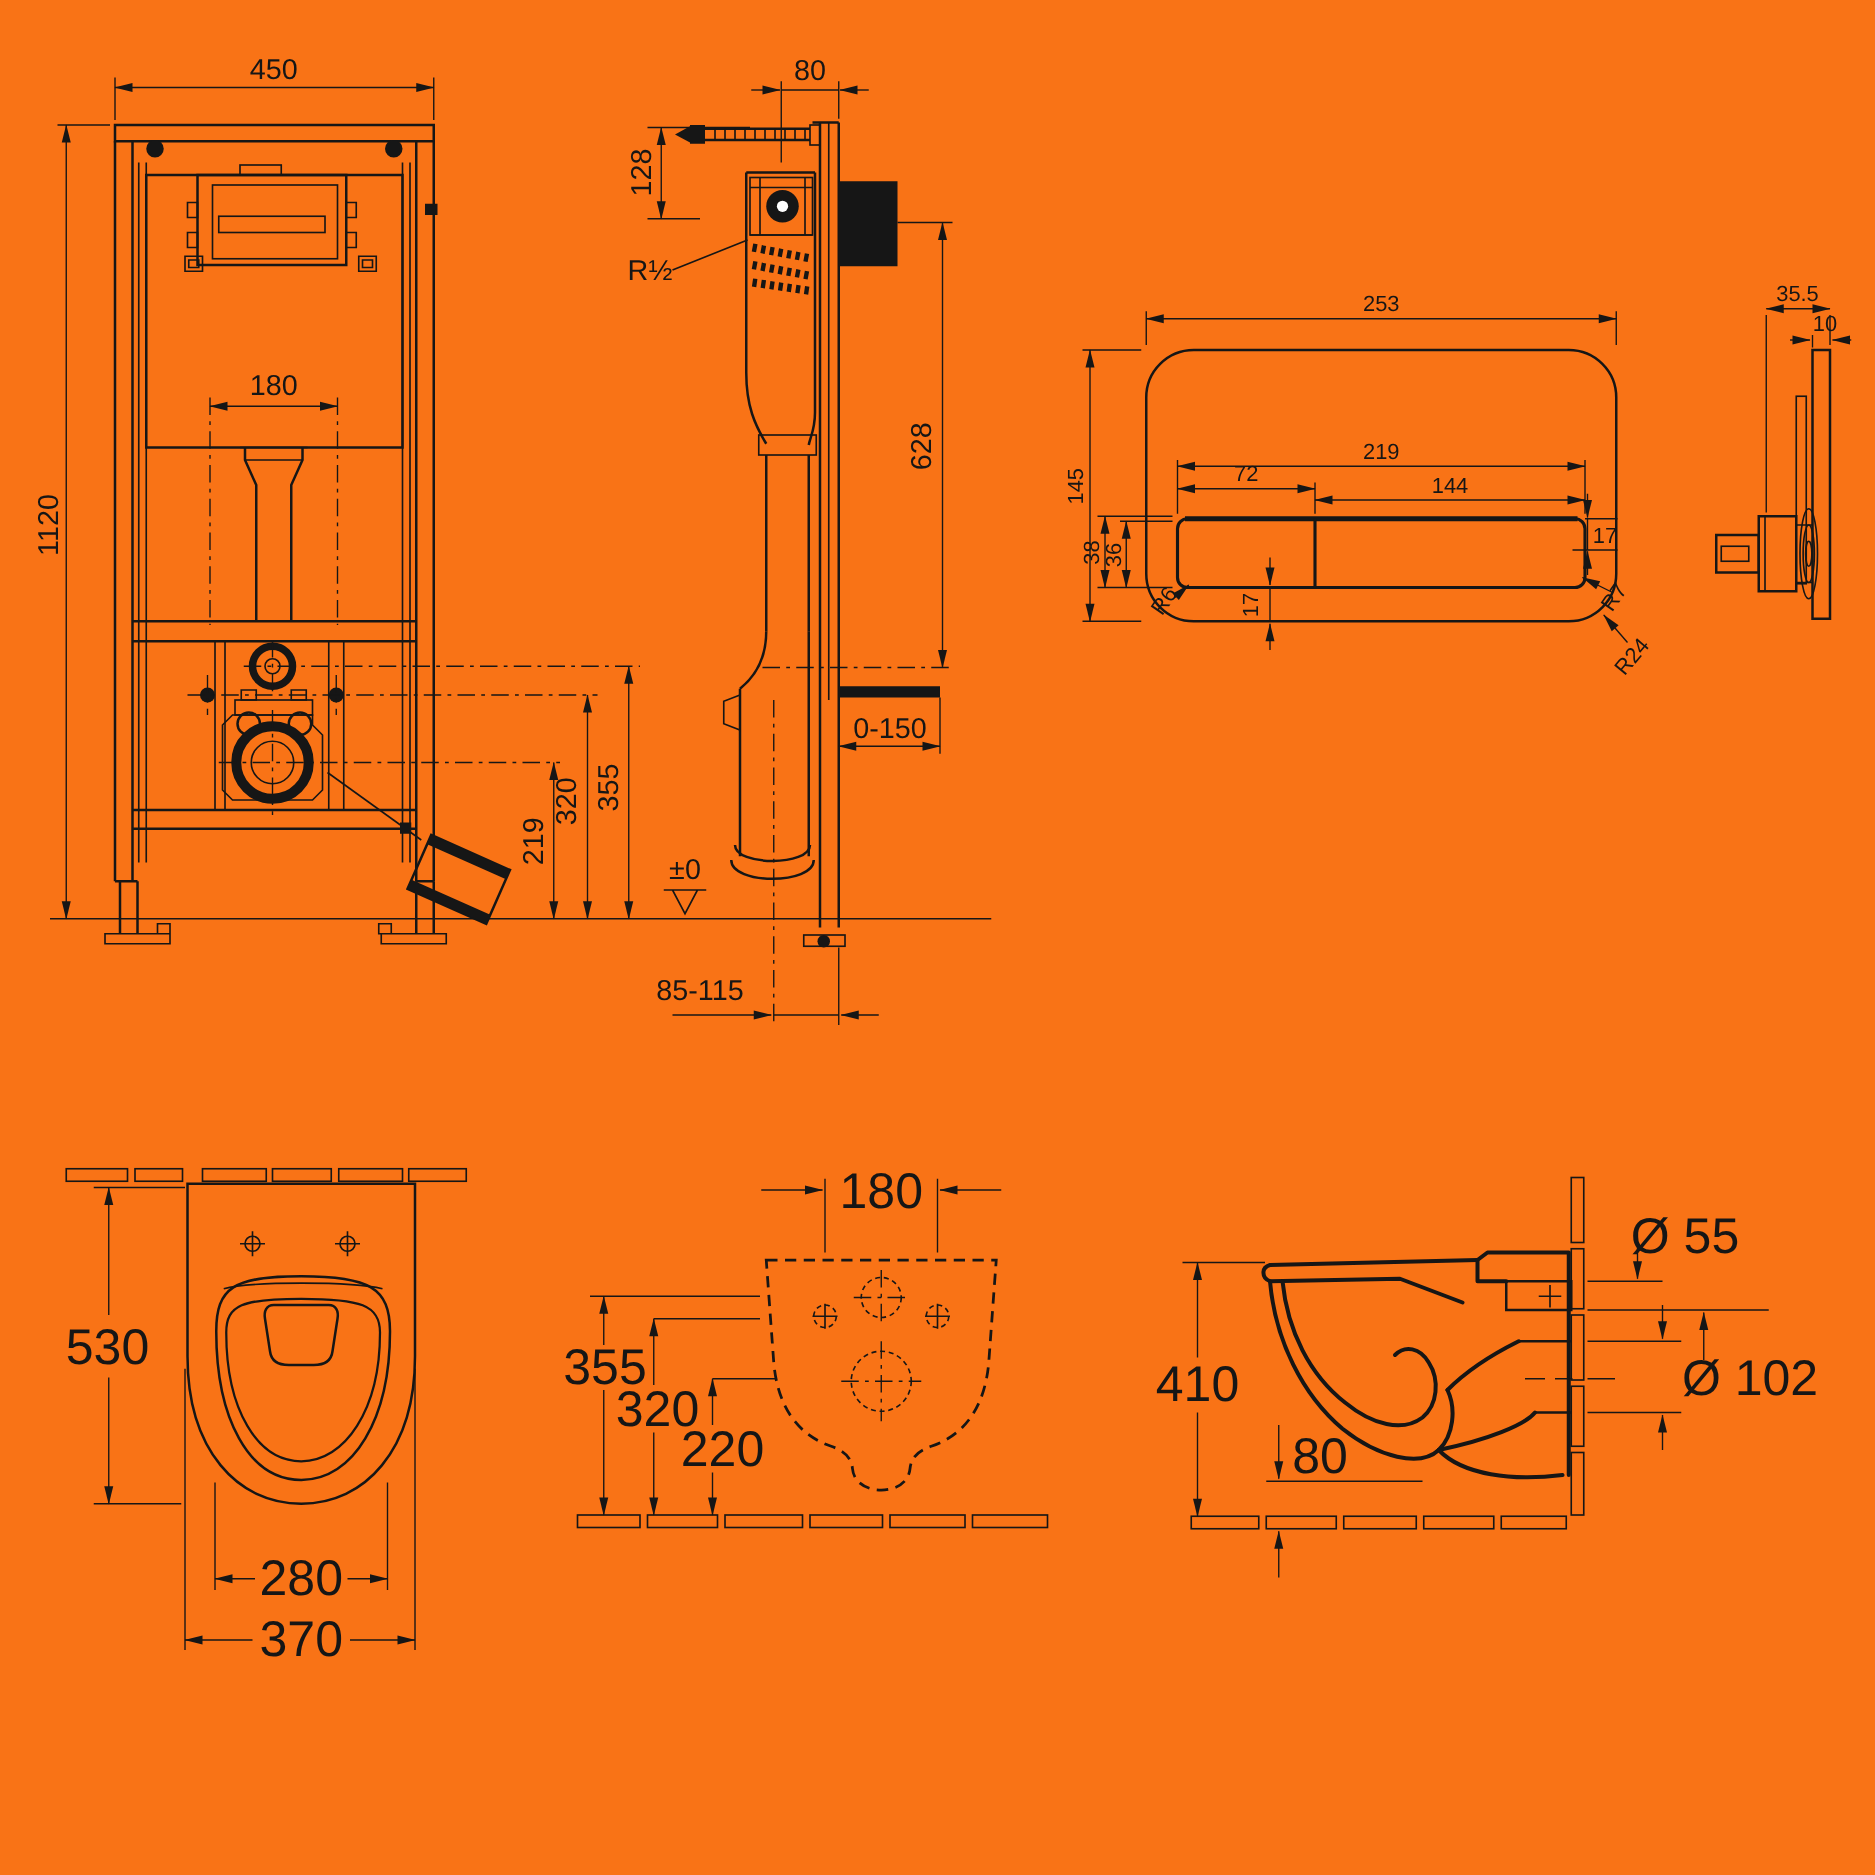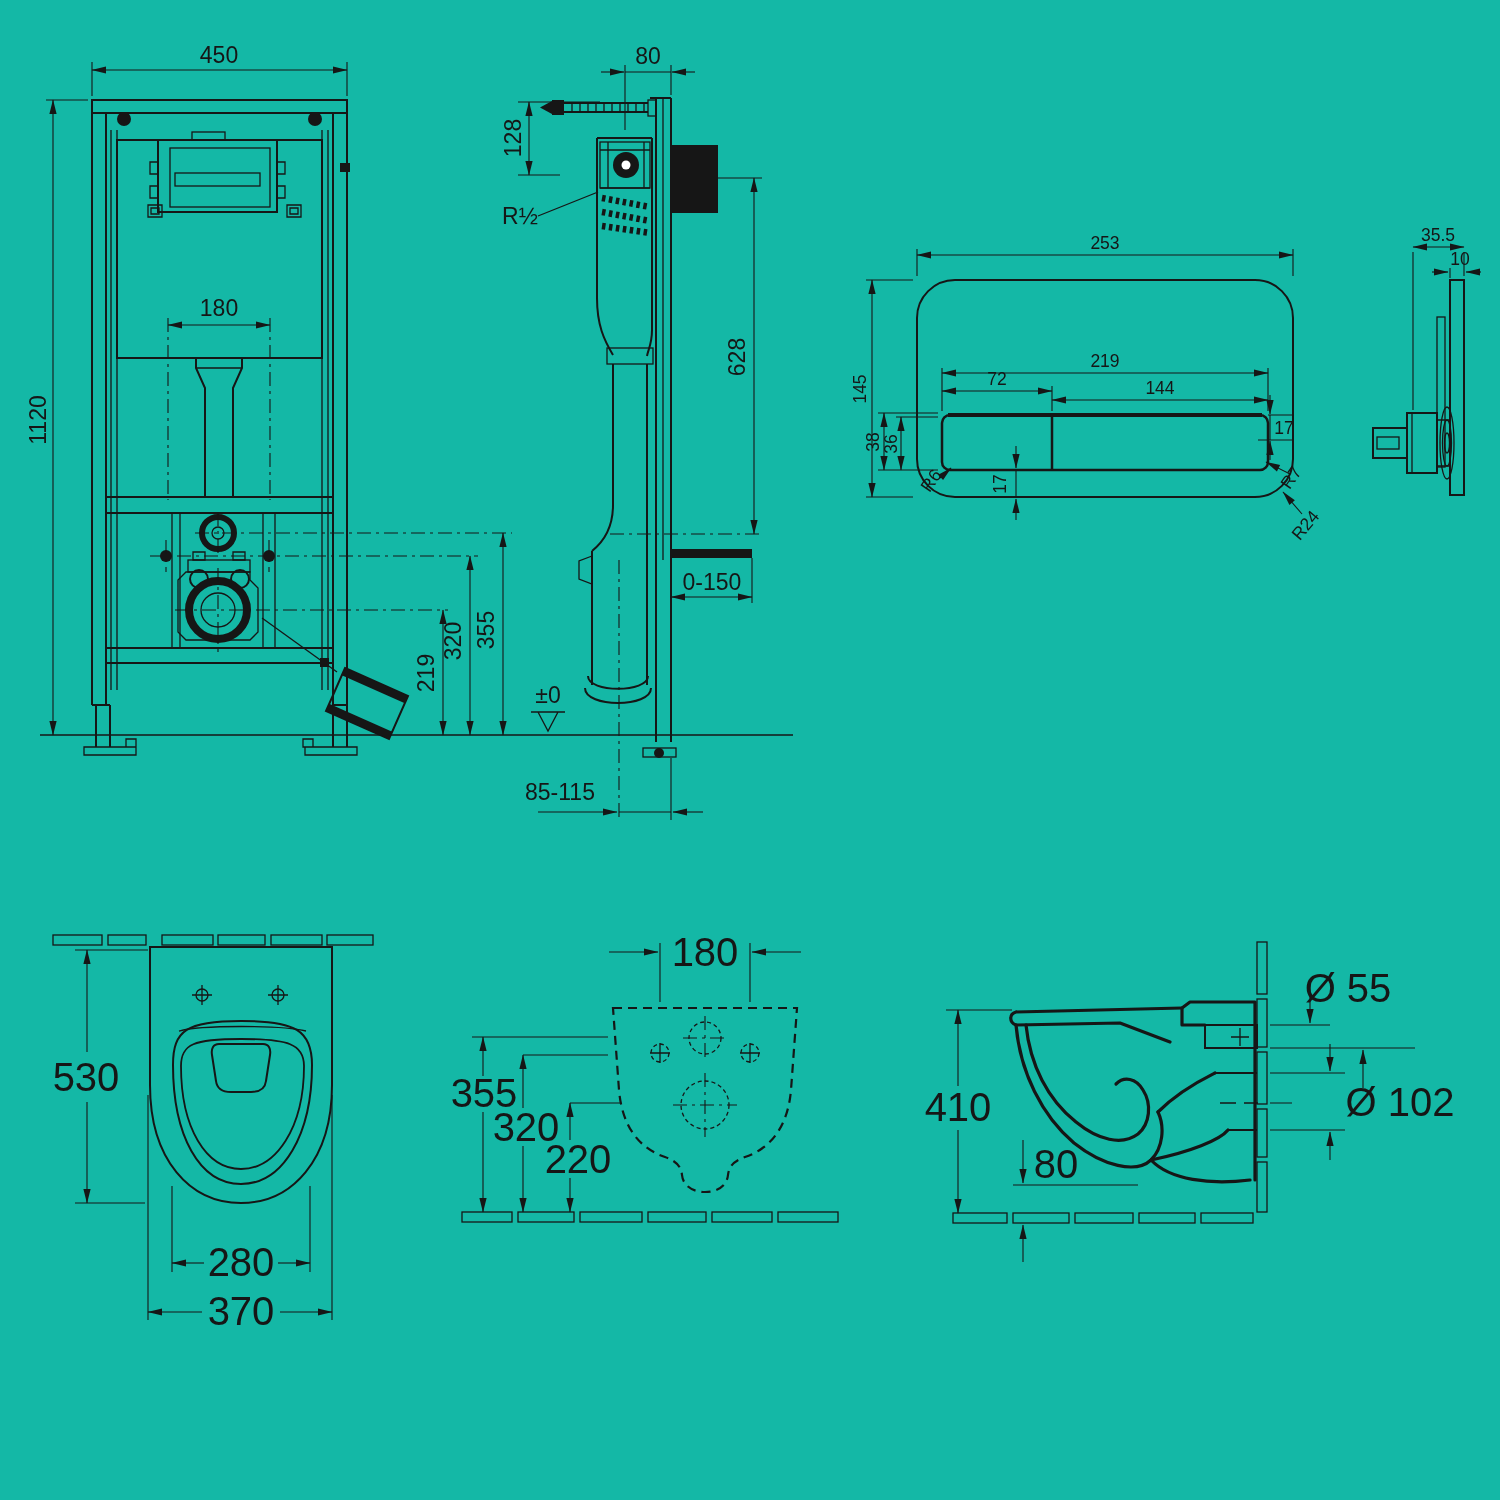--- a/index.html
+++ b/index.html
@@ -1,16 +1,16 @@
 <!DOCTYPE html>
 <html><head>
 <meta charset="utf-8">
 <style>
   html,body{margin:0;padding:0;background:#fff;}
-  .stage{position:relative;width:1500px;height:1500px;background:#14b8a6;overflow:hidden;}
+  .stage{position:relative;width:1500px;height:1500px;background:#f97316;overflow:hidden;}
   svg{position:absolute;left:0;top:0;}
   .o{fill:none;stroke:#161616;stroke-width:2;}
   .b{fill:none;stroke:#161616;stroke-width:3.2;stroke-linecap:round;stroke-linejoin:round;}
   .t{fill:none;stroke:#161616;stroke-width:1.3;}
   .d{fill:none;stroke:#161616;stroke-width:1.1;}
   .dd{stroke-dasharray:14,5,3,5;}
   .ds{stroke-dasharray:9,6;}
   .dh{stroke-dasharray:4,3;}
   .rib{fill:none;stroke:#161616;stroke-width:6.5;stroke-dasharray:3.5,3.5;}
   .blk{fill:#161616;stroke:none;}

